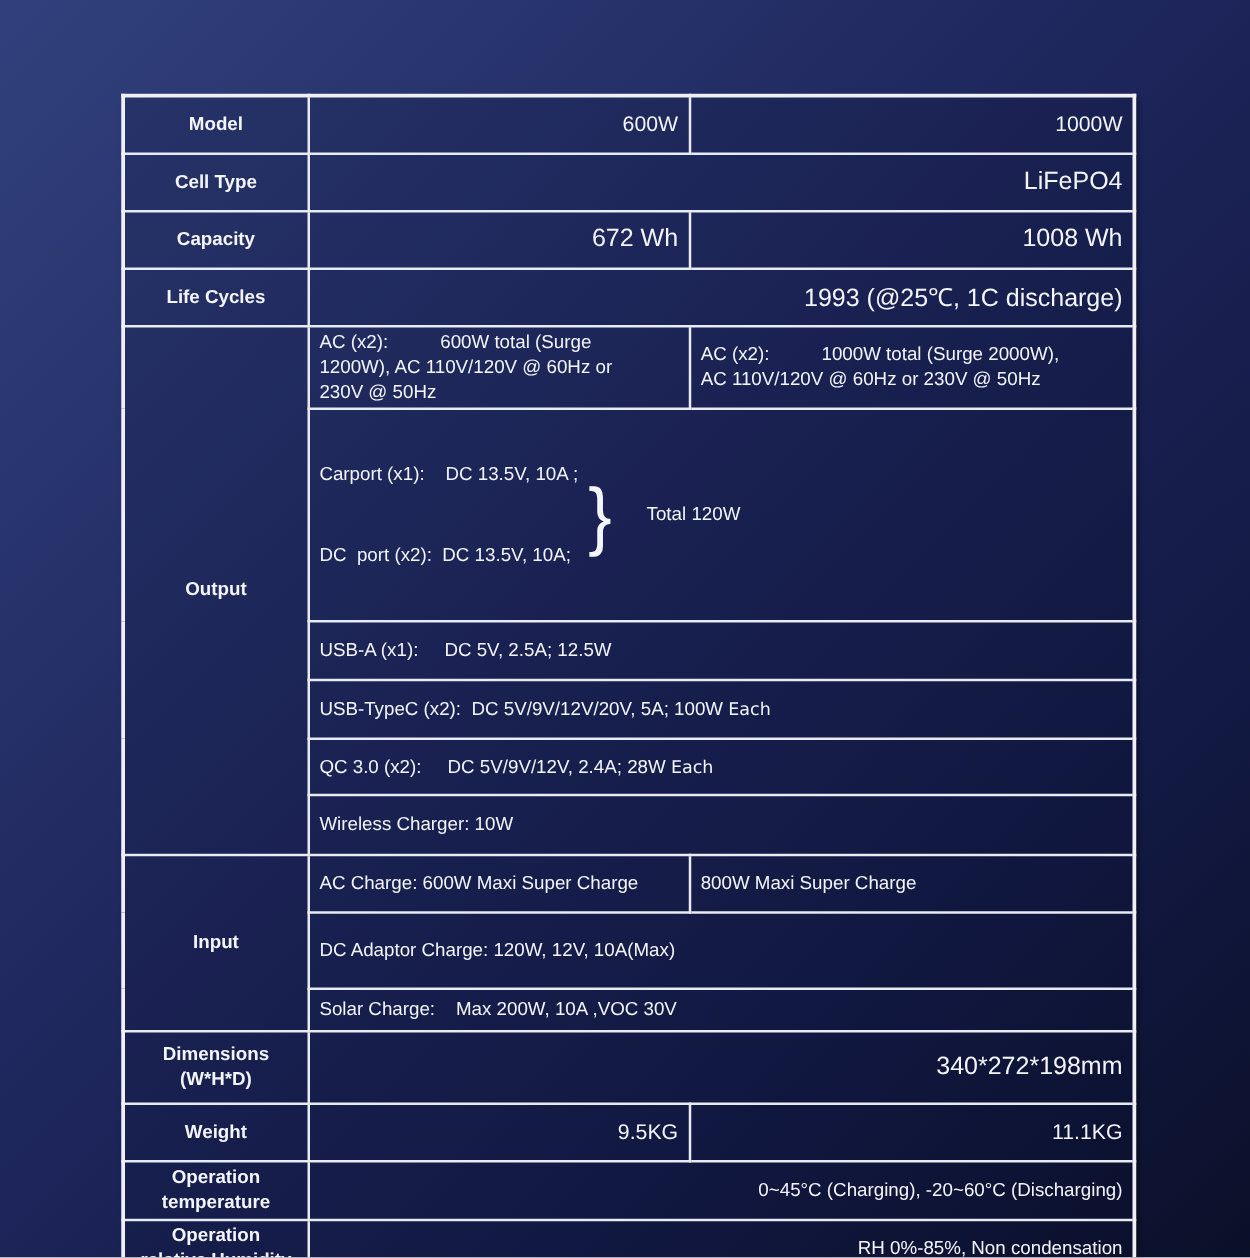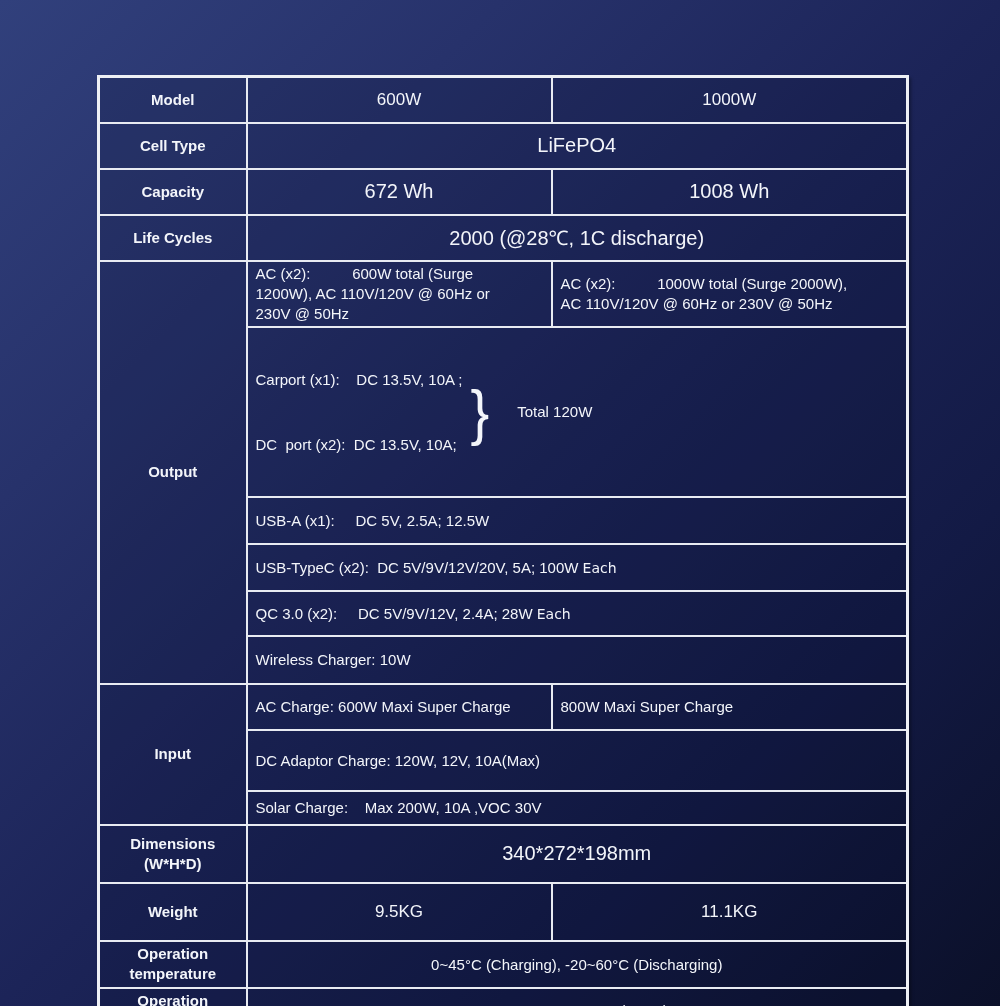--- a/index.html
+++ b/index.html
@@ -19,21 +19,21 @@
     box-shadow:2px 3px 3px rgba(0,0,0,0.35);
   }
   td{
     border:2px solid #e8ebf2;
     color:#f3f5fa;
     vertical-align:middle;
     padding:2px 8px;
     overflow:hidden;
   }
   .lbl{font-weight:bold;text-align:center;font-size:15px;white-space:pre-line;padding:2px 3px;line-height:20px;}
-  .ctr{text-align:center;border-radius:20px;}
+  .ctr{text-align:right;border-radius:20px;}
   .pre{white-space:pre-wrap;}
   .f17{font-size:17px;}
   .f16{font-size:20px;}
   .f15{font-size:15px;}
   .lh21{line-height:20px;}
   .dcports{display:flex;align-items:center;white-space:pre-wrap;font-size:15px;}
   .dclines div{line-height:31px;}
   .brace{
     font-size:56px;font-weight:200;line-height:56px;
     margin-left:8px;transform:scaleY(1.08);
@@ -66,21 +66,21 @@
     </tr>
 
     <tr style="height:46px">
       <td class="lbl">Capacity</td>
       <td class="ctr f16">672 Wh</td>
       <td class="ctr f16">1008 Wh</td>
     </tr>
 
     <tr style="height:46px">
       <td class="lbl">Life Cycles</td>
-      <td class="ctr f16" colspan="2">2000 (@28℃, 1C discharge)</td>
+      <td class="ctr f16" colspan="2">1993 (@25℃, 1C discharge)</td>
     </tr>
 
     <tr style="height:62px">
       <td class="lbl" rowspan="6">Output</td>
       <td class="pre f15 lh21">AC (x2):          600W total (Surge
 1200W), AC 110V/120V @ 60Hz or
 230V @ 50Hz</td>
       <td class="pre f15 lh21">AC (x2):          1000W total (Surge 2000W),
 AC 110V/120V @ 60Hz or 230V @ 50Hz</td>
     </tr>
@@ -127,21 +127,21 @@
     <tr style="height:34px">
       <td colspan="2" class="pre f15">Solar Charge:    Max 200W, 10A ,VOC 30V</td>
     </tr>
 
     <tr style="height:58px">
       <td class="lbl">Dimensions
 (W*H*D)</td>
       <td class="ctr f16" colspan="2">340*272*198mm</td>
     </tr>
 
-    <tr style="height:58px">
+    <tr style="height:46px">
       <td class="lbl">Weight</td>
       <td class="ctr f17">9.5KG</td>
       <td class="ctr f17">11.1KG</td>
     </tr>
 
     <tr style="height:47px">
       <td class="lbl">Operation
 temperature</td>
       <td class="ctr f15" colspan="2">0~45°C (Charging), -20~60°C (Discharging)</td>
     </tr>

